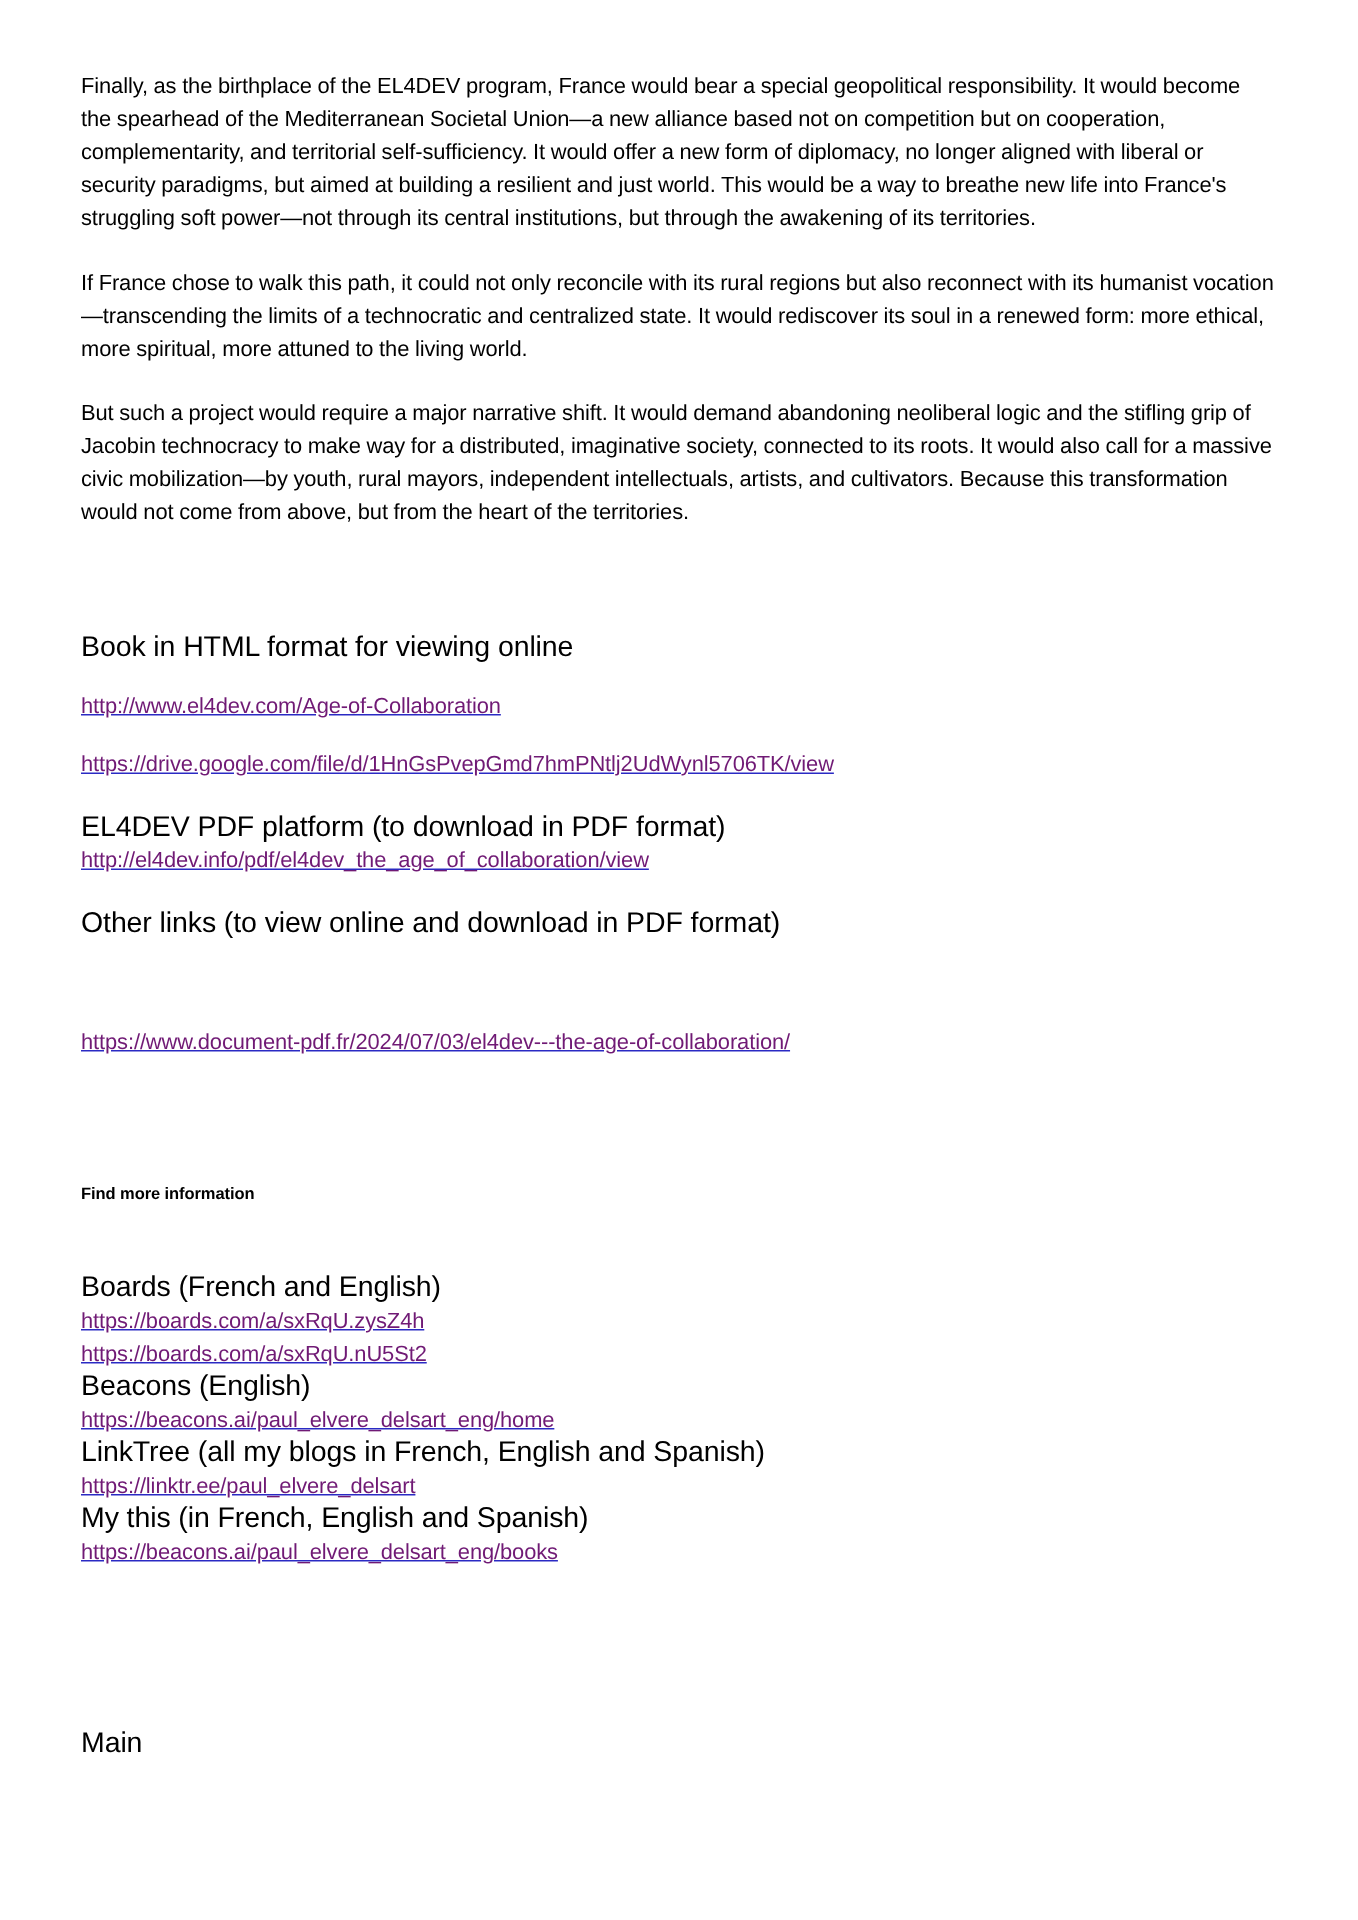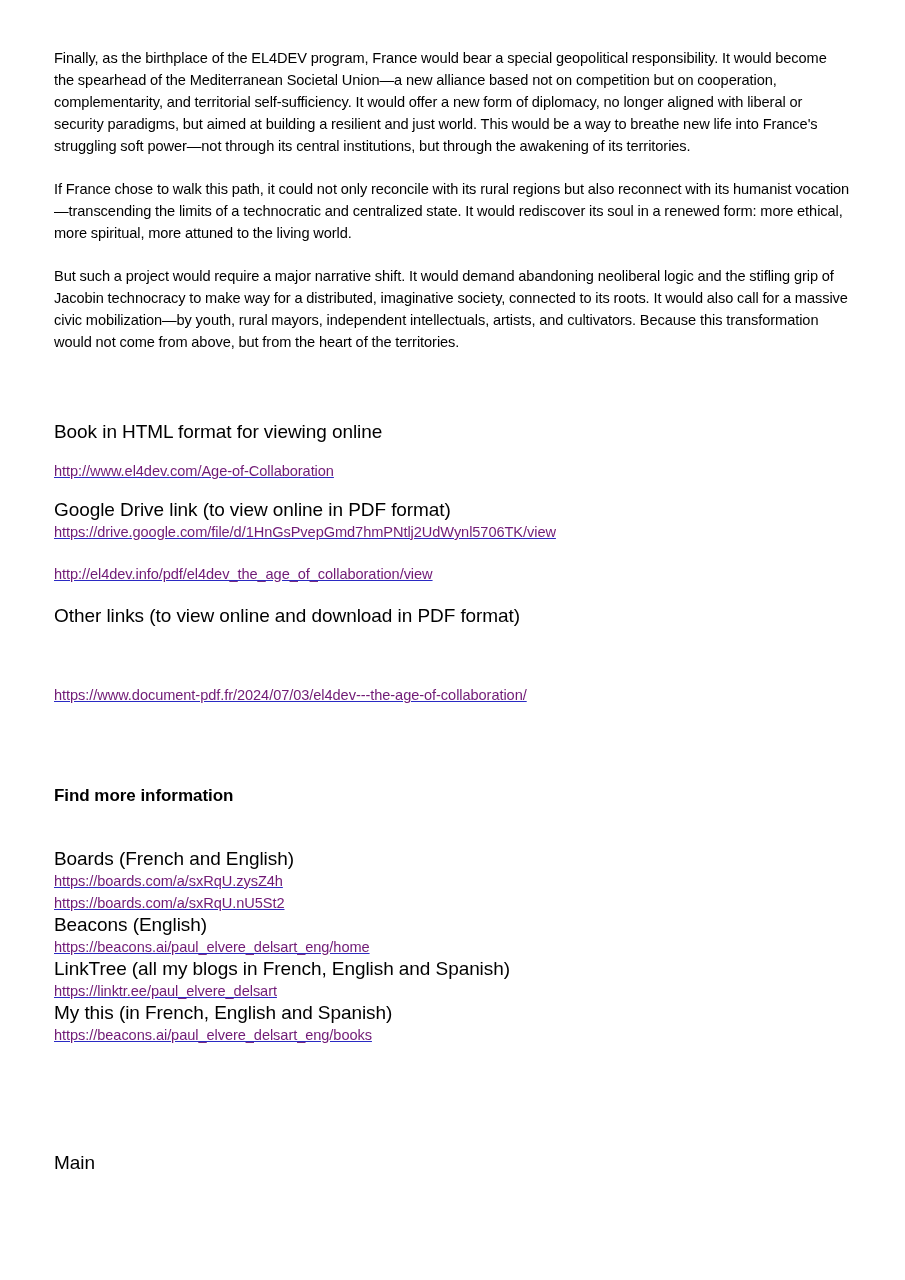--- a/index.html
+++ b/index.html
@@ -57,21 +57,21 @@
     text-decoration: underline;
     text-decoration-color: #2a2ac4;
     display: inline-block;
     letter-spacing: -0.07px;
     white-space: nowrap;
     cursor: pointer;
   }
   .link-row { line-height: 22px; }
 
   h2.section-heading {
-    font-size: 17px;
+    font-size: 11px;
     line-height: 22px;
     font-weight: bold;
     color: #000000;
     margin: 0;
     letter-spacing: -0.05px;
   }
 </style>
 </head>
 <body>
 
@@ -89,27 +89,27 @@
     <div class="label-line">Book in HTML format for viewing online</div>
 
     <div style="height:17px"></div>
 
     <div class="link-row">
       <a class="link" href="#">http://www.el4dev.com/Age-of-Collaboration</a>
     </div>
 
     <div style="height:17px"></div>
 
-    <div class="label-line">Google Drive link (to view online in PDF format)</div>
     <div class="link-row">
       <a class="link" href="#">https://drive.google.com/file/d/1HnGsPvepGmd7hmPNtlj2UdWynl5706TK/view</a>
     </div>
 
     <div style="height:20px"></div>
 
+    <div class="label-line">EL4DEV PDF platform (to download in PDF format)</div>
     <div class="link-row">
       <a class="link" href="#">http://el4dev.info/pdf/el4dev_the_age_of_collaboration/view</a>
     </div>
 
     <div style="height:20px"></div>
 
     <div class="label-line">Other links (to view online and download in PDF format)</div>
 
     <div style="height:57px"></div>
 

